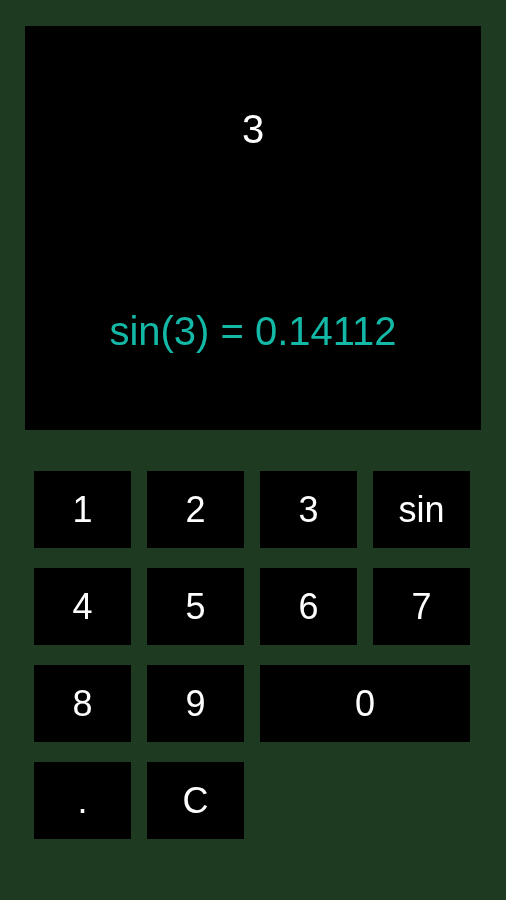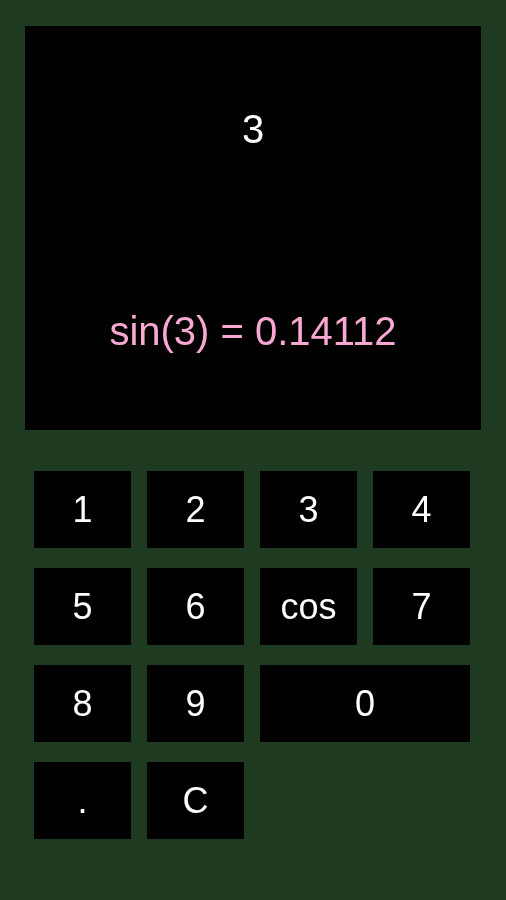--- a/index.html
+++ b/index.html
@@ -51,21 +51,21 @@
     white-space: nowrap;
   }
   #display-result-row {
     flex: 1 1 auto;
     display: flex;
     align-items: center;
     justify-content: center;
     box-sizing: border-box;
   }
   #display-result {
-    color: #f9a8d4;
+    color: #14b8a6;
     font-size: 40px;
     line-height: 1;
     font-family: "Liberation Sans", sans-serif;
     text-align: center;
     white-space: nowrap;
   }
 
   
   #keypad {
     position: absolute;
@@ -123,30 +123,30 @@
       <button class="key" type="button">
         <span class="key-label">1</span>
       </button>
       <button class="key" type="button">
         <span class="key-label">2</span>
       </button>
       <button class="key" type="button">
         <span class="key-label">3</span>
       </button>
       <button class="key" type="button">
+        <span class="key-label">sin</span>
+      </button>
+      <button class="key" type="button">
         <span class="key-label">4</span>
       </button>
       <button class="key" type="button">
         <span class="key-label">5</span>
       </button>
       <button class="key" type="button">
         <span class="key-label">6</span>
-      </button>
-      <button class="key" type="button">
-        <span class="key-label">cos</span>
       </button>
       <button class="key" type="button">
         <span class="key-label">7</span>
       </button>
       <button class="key" type="button">
         <span class="key-label">8</span>
       </button>
       <button class="key" type="button">
         <span class="key-label">9</span>
       </button>

